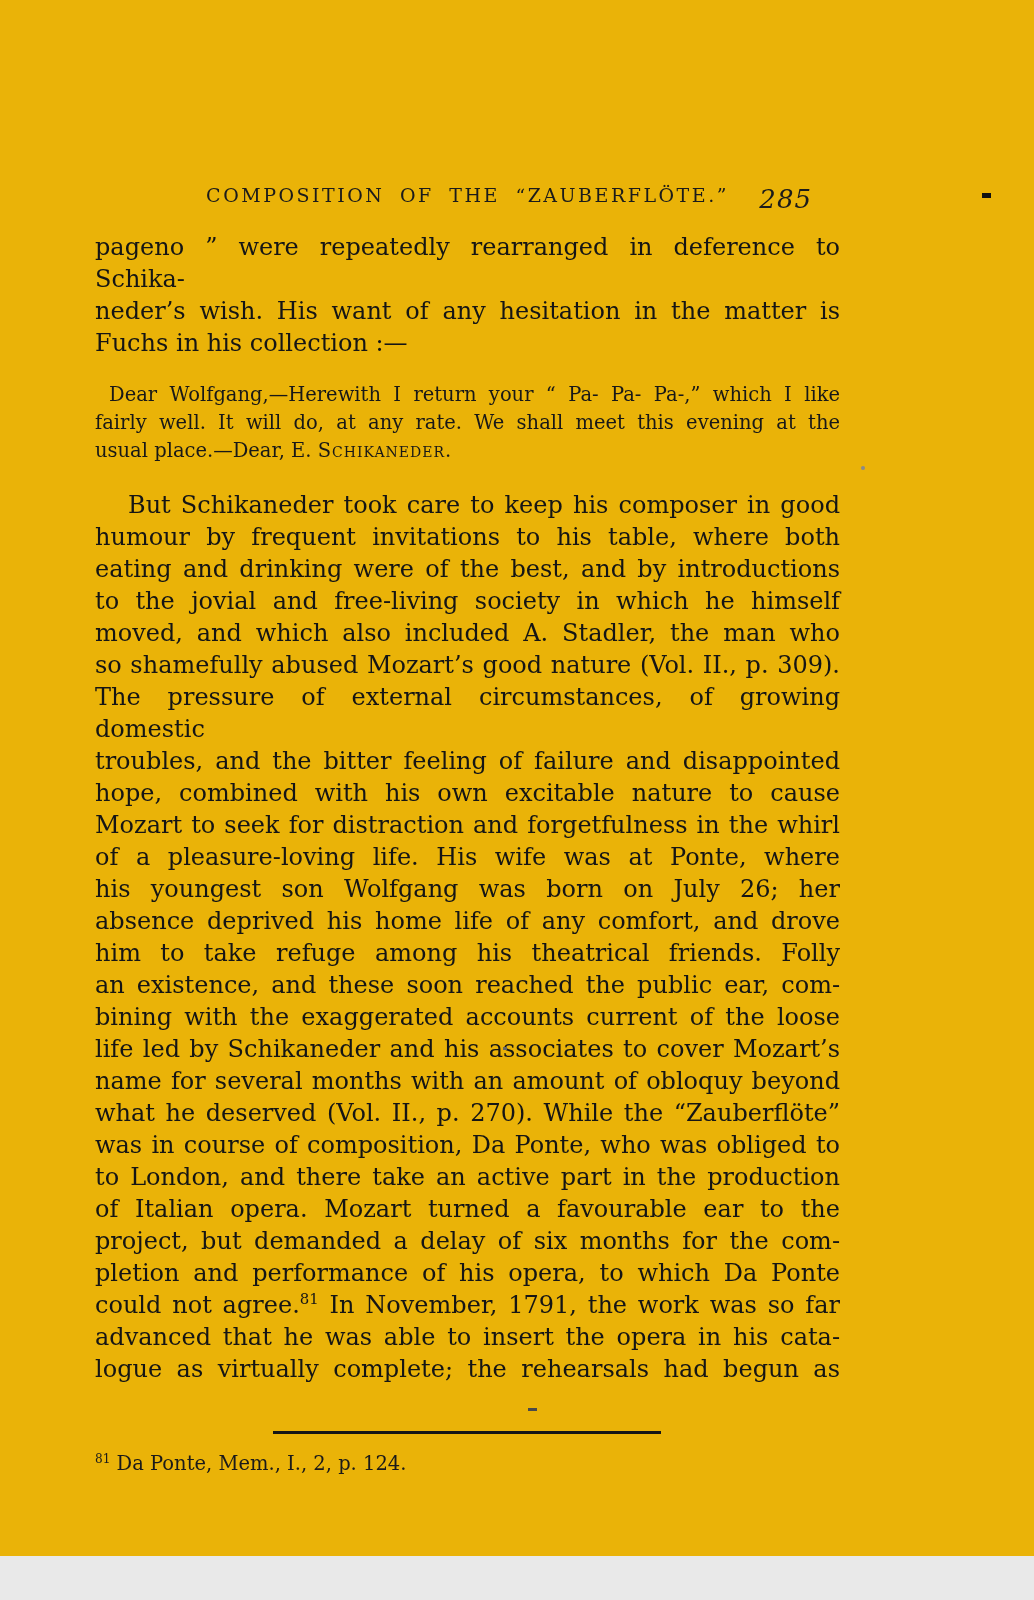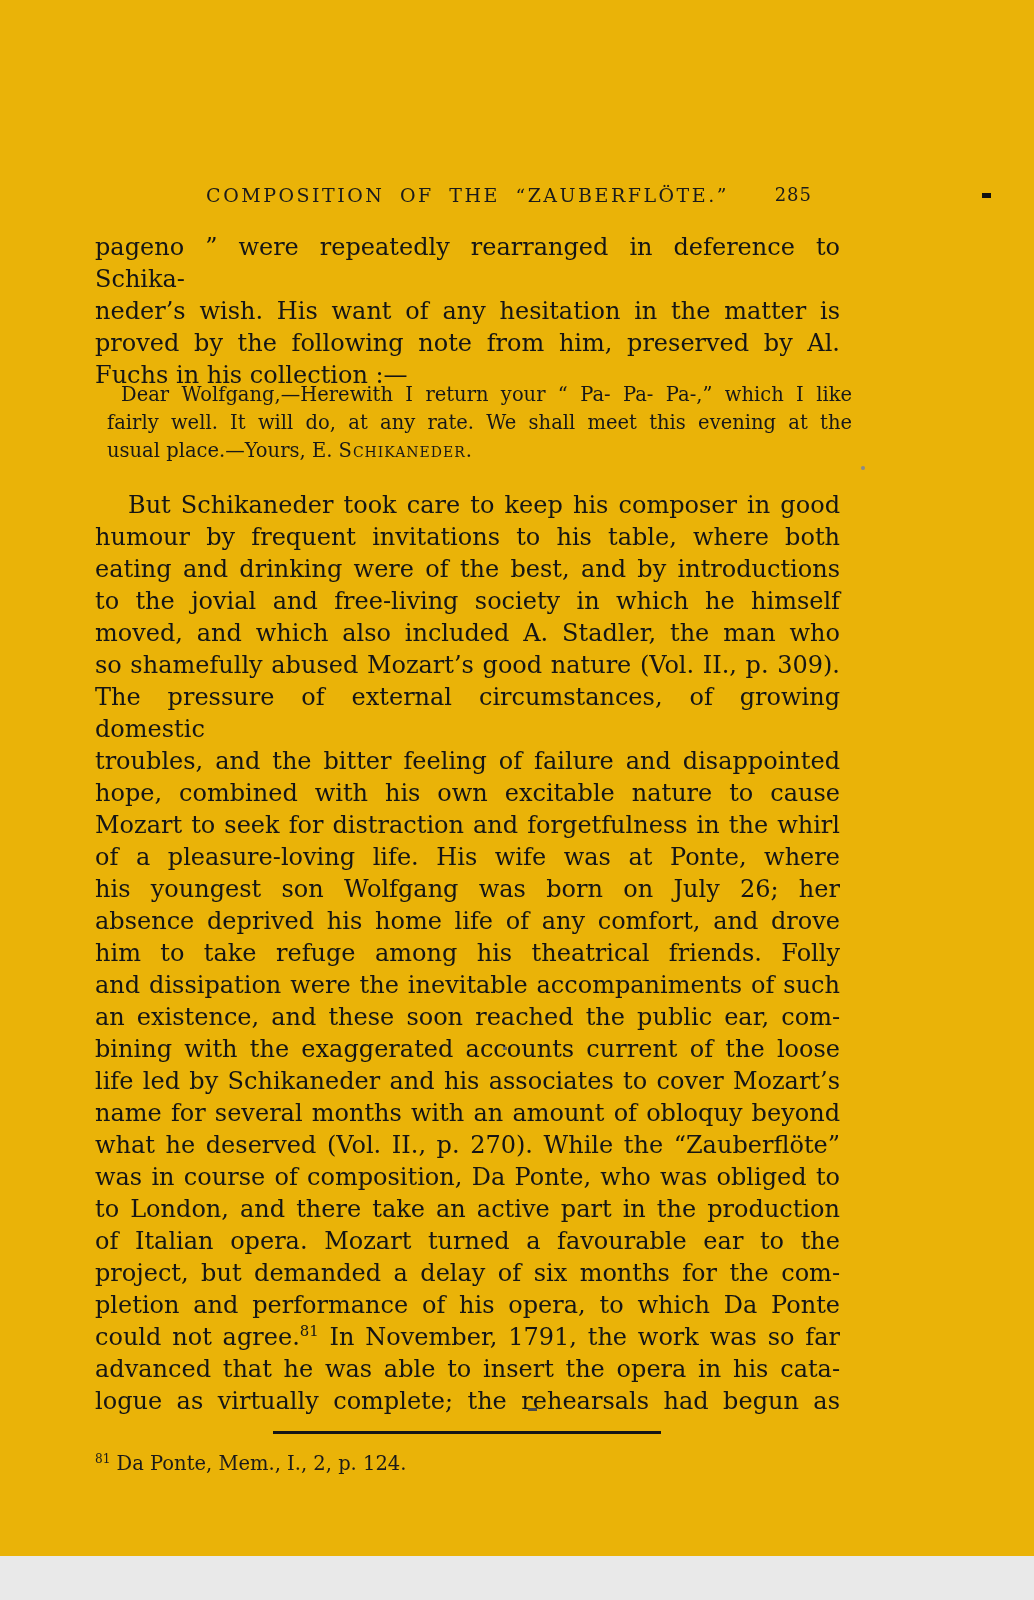--- a/index.html
+++ b/index.html
@@ -21,37 +21,37 @@
     font-size: 19px;
     letter-spacing: 2.5px;
     word-spacing: 7px;
     color: #1b1b1b;
   }
   .running-header .pageno {
     position: absolute;
     right: 28px;
     top: 0;
     letter-spacing: 1px;
-    font-size: 18px;
+    font-size: 26px;
+    font-style: italic;
   }
 
   
   .bodytext { font-size: 24px; line-height: 32px; }
   .line { width: 100%; text-align: justify; }
   .j { text-align-last: justify; }
   .indent-lg { text-indent: 33px; }
   .indent-sm { text-indent: 14px; }
 
   .para1 { top: 231px; }
   .letter {
     top: 381px;
     font-size: 19.5px;
     line-height: 28px;
     color: #181818;
-    margin-left: 12px;
   }
   .para2 { top: 489px; }
 
   .smallcaps { font-variant: small-caps; letter-spacing: 1px; }
   sup.ref { font-size: 0.62em; vertical-align: super; line-height: 0; }
 
   
   .footnote-rule {
     position: absolute;
     left: 273px;
@@ -80,46 +80,44 @@
 <div class="page">
 
   <div class="block running-header">
     <span>COMPOSITION OF THE “ZAUBERFLÖTE.”</span>
     <span class="pageno">285</span>
   </div>
 
   <div class="block bodytext para1">
     <div class="line j">pageno ” were repeatedly rearranged in deference to Schika-</div>
     <div class="line j">neder’s wish. His want of any hesitation in the matter is</div>
-    <div class="line j">proved by the following note from him, preserved by Al.</div>
     <div class="line">Fuchs in his collection :—</div>
   </div>
 
   <div class="block letter">
     <div class="line j indent-sm">Dear Wolfgang,—Herewith I return your “ Pa- Pa- Pa-,” which I like</div>
     <div class="line j">fairly well. It will do, at any rate. We shall meet this evening at the</div>
-    <div class="line"><span>usual place.—Yours, E. </span><span class="smallcaps">Schikaneder</span><span>.</span></div>
+    <div class="line"><span>usual place.—Dear, E. </span><span class="smallcaps">Schikaneder</span><span>.</span></div>
   </div>
 
   <div class="block bodytext para2">
     <div class="line j indent-lg">But Schikaneder took care to keep his composer in good</div>
     <div class="line j">humour by frequent invitations to his table, where both</div>
     <div class="line j">eating and drinking were of the best, and by introductions</div>
     <div class="line j">to the jovial and free-living society in which he himself</div>
     <div class="line j">moved, and which also included A. Stadler, the man who</div>
     <div class="line j">so shamefully abused Mozart’s good nature (Vol. II., p. 309).</div>
     <div class="line j">The pressure of external circumstances, of growing domestic</div>
     <div class="line j">troubles, and the bitter feeling of failure and disappointed</div>
     <div class="line j">hope, combined with his own excitable nature to cause</div>
     <div class="line j">Mozart to seek for distraction and forgetfulness in the whirl</div>
     <div class="line j">of a pleasure-loving life. His wife was at Ponte, where</div>
     <div class="line j">his youngest son Wolfgang was born on July 26; her</div>
     <div class="line j">absence deprived his home life of any comfort, and drove</div>
     <div class="line j">him to take refuge among his theatrical friends. Folly</div>
-    <div class="line j">and dissipation were the inevitable accompaniments of such</div>
     <div class="line j">an existence, and these soon reached the public ear, com-</div>
     <div class="line j">bining with the exaggerated accounts current of the loose</div>
     <div class="line j">life led by Schikaneder and his associates to cover Mozart’s</div>
     <div class="line j">name for several months with an amount of obloquy beyond</div>
     <div class="line j">what he deserved (Vol. II., p. 270). While the “Zauberflöte”</div>
     <div class="line j">was in course of composition, Da Ponte, who was obliged to</div>
     <div class="line j">to London, and there take an active part in the production</div>
     <div class="line j">of Italian opera. Mozart turned a favourable ear to the</div>
     <div class="line j">project, but demanded a delay of six months for the com-</div>
     <div class="line j">pletion and performance of his opera, to which Da Ponte</div>

